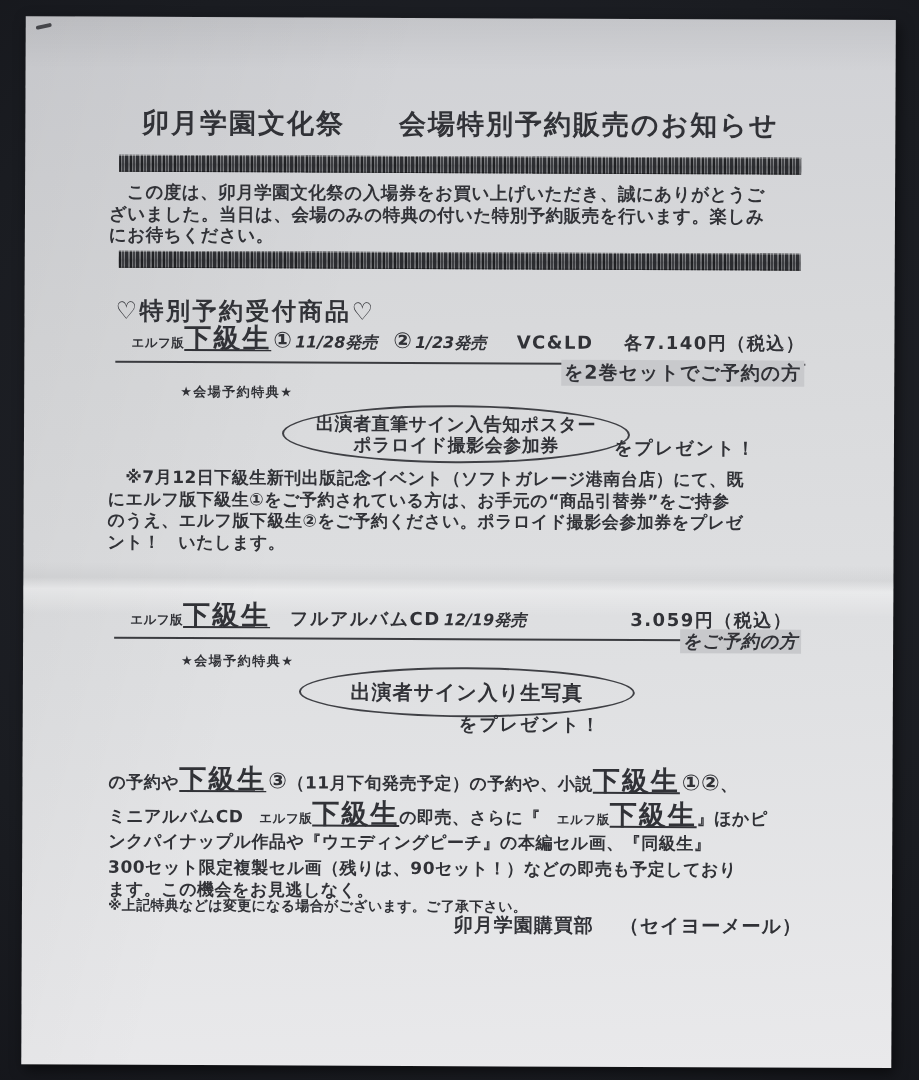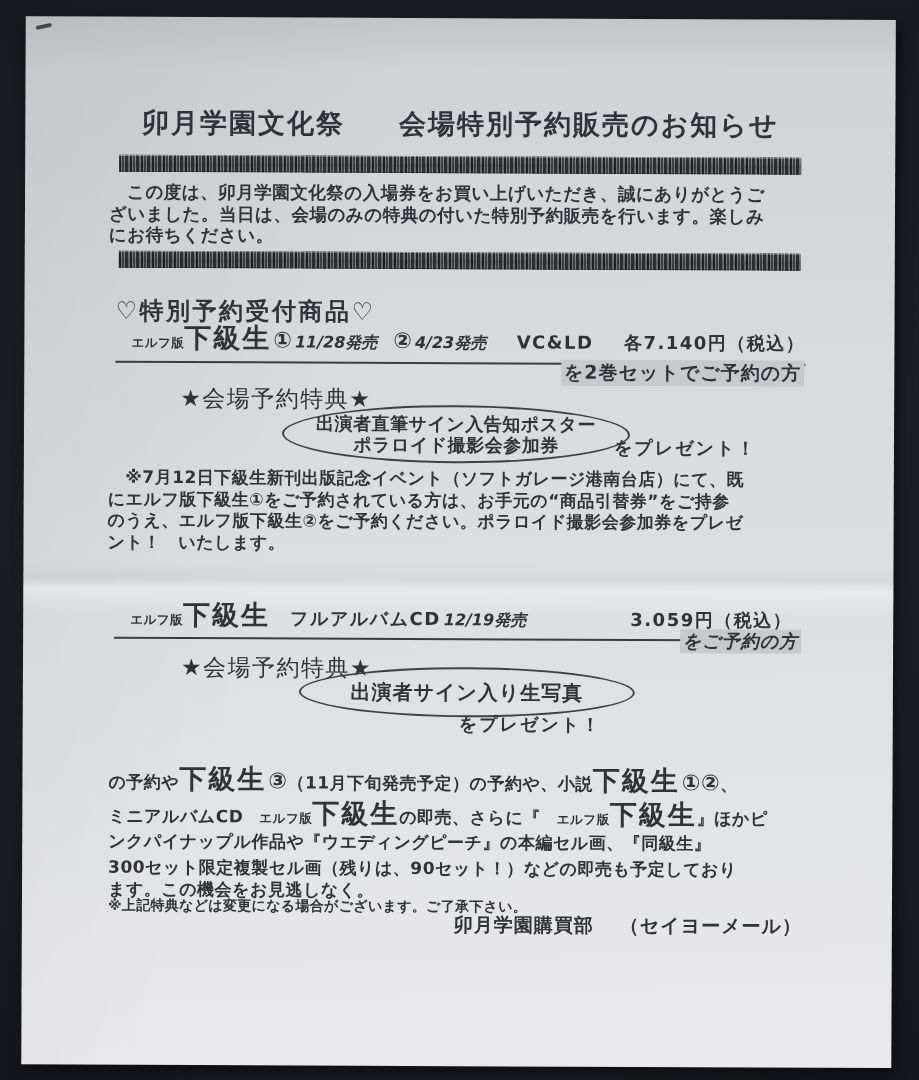--- a/index.html
+++ b/index.html
@@ -31,30 +31,30 @@
   .band-top{top:138px;}
   .band-bottom{top:234px;}
   .intro{left:84px;top:165px;font-size:17.5px;line-height:21.5px;letter-spacing:.5px;white-space:nowrap;}
   .heading{left:91px;top:278px;font-size:24px;font-weight:700;letter-spacing:2.5px;white-space:nowrap;}
   .prow{left:91px;display:flex;align-items:baseline;justify-content:space-between;
     border-bottom:2px solid #3b3c40;white-space:nowrap;}
   .prow1{top:303px;width:690px;padding-bottom:5px;}
   .prow2{top:580px;width:678px;padding-bottom:4px;}
   .grp{display:flex;align-items:baseline;}
   .t-s{font-size:12.5px;letter-spacing:.5px;margin-left:16px;}
-  .t-name{font-size:27px;font-weight:700;letter-spacing:2px;}
+  .t-name{font-size:27px;font-weight:700;letter-spacing:2px;text-decoration:underline;}
   .t-c{font-size:22px;margin-left:2px;}
   .t-d{font-size:16px;font-style:italic;margin-left:3px;}
   .t-m{font-size:18px;letter-spacing:1.5px;}
   .gap16{margin-left:16px;}
   .gap20{margin-left:20px;}
   .cond{font-size:19px;letter-spacing:1px;background:#c8c9cc;padding:0 3px;white-space:nowrap;}
   .cond1{right:90px;top:341px;}
   .cond2{right:92px;top:610px;font-size:18px;font-style:italic;}
-  .bonus{font-size:23px;font-weight:400;letter-spacing:1.5px;white-space:nowrap;}
+  .bonus{font-size:13px;font-weight:700;letter-spacing:1.5px;white-space:nowrap;}
   .bonus1{left:156px;top:366px;}
   .bonus2{left:158px;top:635px;}
   .oval{border:2px solid #3f4045;border-radius:50%;display:flex;flex-direction:column;
     justify-content:center;align-items:center;font-weight:700;white-space:nowrap;}
   .oval1{left:258px;top:387px;width:344px;height:54px;font-size:18px;line-height:21px;letter-spacing:.5px;}
   .oval2{left:276px;top:649px;width:332px;height:46px;font-size:20px;letter-spacing:1px;}
   .present{font-size:18px;font-weight:700;letter-spacing:2px;white-space:nowrap;}
   .present1{left:590px;top:417px;}
   .present2{left:436px;top:694px;}
   .note{left:84px;top:450px;font-size:17px;line-height:21.5px;letter-spacing:.5px;white-space:nowrap;}
@@ -92,21 +92,21 @@
 
     <div class="abs heading">♡特別予約受付商品♡</div>
 
     <div class="abs prow prow1">
       <span class="grp">
         <span class="t-s">エルフ版</span>
         <span class="t-name">下級生</span>
         <span class="t-c">①</span>
         <span class="t-d">11/28発売</span>
         <span class="t-c gap16">②</span>
-        <span class="t-d">4/23発売</span>
+        <span class="t-d">1/23発売</span>
       </span>
       <span class="t-m gap20">VC&amp;LD</span>
       <span class="t-m gap20">各7.140円（税込）</span>
     </div>
 
     <div class="abs cond cond1">を2巻セットでご予約の方</div>
 
     <div class="abs bonus bonus1">★会場予約特典★</div>
 
     <div class="abs oval oval1">

